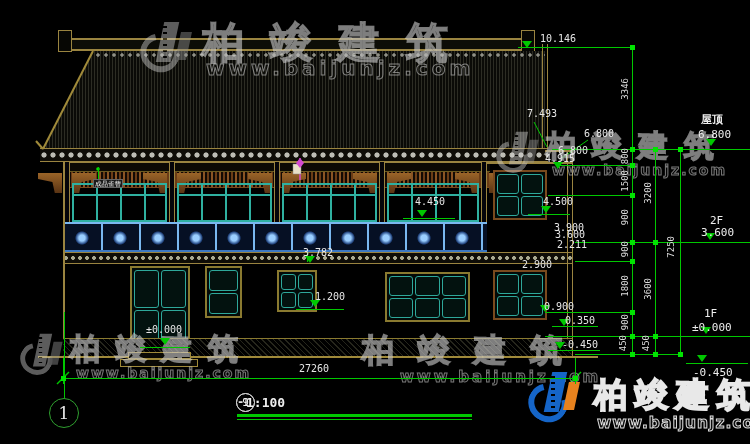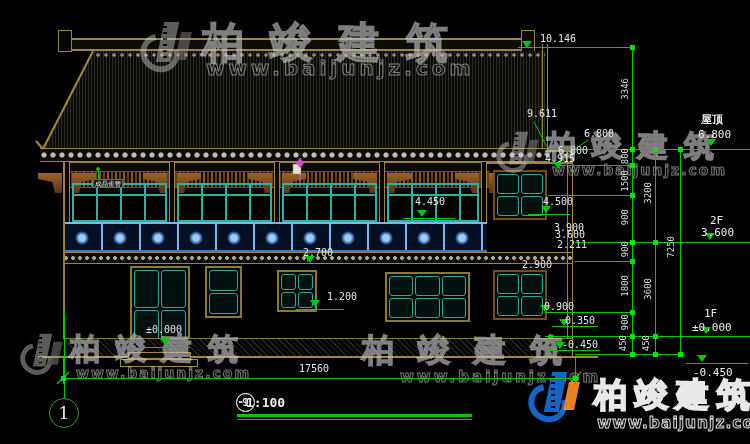--- a/index.html
+++ b/index.html
@@ -308,37 +308,37 @@
       <div class="tri" style="left: 559px; top: 319px;"></div>
       <div class="tri" style="left: 555px; top: 342px;"></div>
       <div class="tri" style="left: 160px; top: 338px;"></div>
       <div class="tri" style="left: 706px; top: 139px;"></div>
       <div class="tri" style="left: 705px; top: 233px;"></div>
       <div class="tri" style="left: 701px; top: 327px;"></div>
       <div class="tri" style="left: 697px; top: 355px;"></div>
     </div>
     <div id="texts">
       <div class="cad" style="left: 540px; top: 34px;">10.146</div>
-      <div class="cad" style="left: 527px; top: 109px;">9.611</div>
+      <div class="cad" style="left: 527px; top: 109px;">7.493</div>
       <div class="cad" style="left: 584px; top: 129px;">6.800</div>
       <div class="cad" style="left: 558px; top: 146px;">6.800</div>
       <div class="cad" style="left: 545px; top: 154px;">4.915</div>
       <div class="cad" style="left: 415px; top: 197px;">4.450</div>
       <div class="cad" style="left: 543px; top: 197px;">4.500</div>
       <div class="cad" style="left: 554px; top: 223px;">3.900</div>
       <div class="cad" style="left: 555px; top: 230px;">3.600</div>
       <div class="cad" style="left: 557px; top: 240px;">2.211</div>
       <div class="cad" style="left: 522px; top: 260px;">2.900</div>
-      <div class="cad" style="left: 303px; top: 248px;">2.700</div>
-      <div class="cad" style="left: 327px; top: 292px;">1.200</div>
+      <div class="cad" style="left: 303px; top: 248px;">3.782</div>
+      <div class="cad" style="left: 315px; top: 292px;">1.200</div>
       <div class="cad" style="left: 544px; top: 302px;">0.900</div>
       <div class="cad" style="left: 565px; top: 316px;">0.350</div>
       <div class="cad" style="left: 562px; top: 340px;">-0.450</div>
       <div class="cad" style="left: 146px; top: 325px;">±0.000</div>
-      <div class="cad" style="left: 299px; top: 364px;">17560</div>
+      <div class="cad" style="left: 299px; top: 364px;">27260</div>
       <div class="cn11" style="left: 701px; top: 114px;">屋顶</div>
       <div class="cad11" style="left: 698px; top: 129px;">6.800</div>
       <div class="cad11" style="left: 710px; top: 215px;">2F</div>
       <div class="cad11" style="left: 701px; top: 227px;">3.600</div>
       <div class="cad11" style="left: 704px; top: 308px;">1F</div>
       <div class="cad11" style="left: 692px; top: 322px;">±0.000</div>
       <div class="cad11" style="left: 693px; top: 367px;">-0.450</div>
       <div class="tinybox" style="left: 93px; top: 179px;">成品雀替</div>
       <div class="dimv" style="left: 621px; top: 78px;">3346</div>
       <div class="dimv" style="left: 621px; top: 148px;">800</div>

